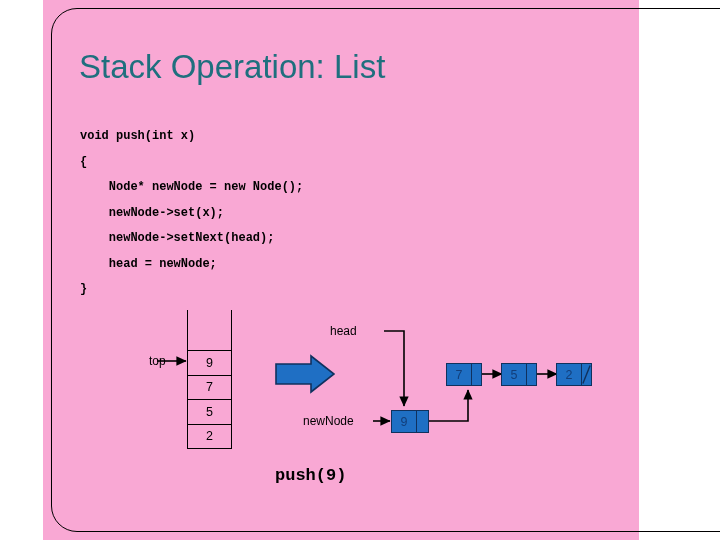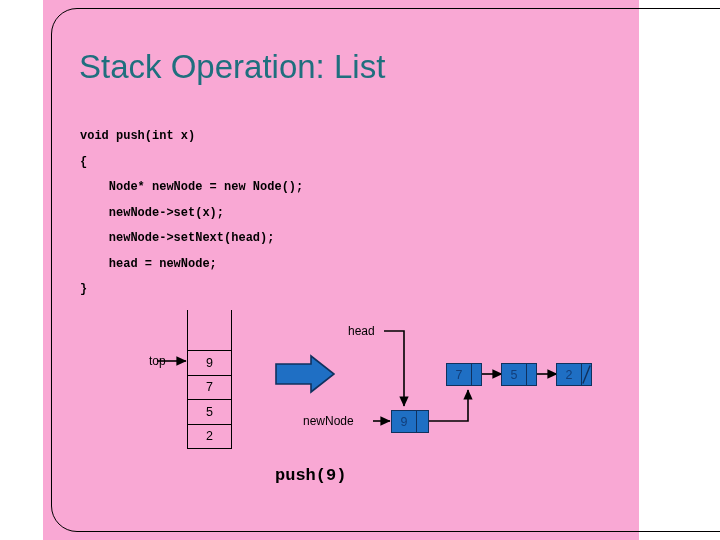--- a/index.html
+++ b/index.html
@@ -187,21 +187,21 @@
     <div class="lbl" style="left:106px;top:354px;">top</div>
 
     <div id="stack-table">
       <div class="stack-empty"></div>
       <div class="stack-cell" style="top:40px;">9</div>
       <div class="stack-cell" style="top:64.5px;">7</div>
       <div class="stack-cell" style="top:89px;">5</div>
       <div class="stack-cell" style="top:113.5px;">2</div>
     </div>
 
-    <div class="lbl" style="left:305px;top:324px;text-align:center;">head</div>
+    <div class="lbl" style="left:287px;top:324px;text-align:center;">head</div>
     <div class="lbl" style="left:260px;top:414px;">newNode</div>
 
     <div class="node" style="left:348px;top:410px;width:38px;">
       <div class="data">9</div>
       <div class="next"></div>
     </div>
 
     <div class="node" style="left:403px;top:363px;width:36px;">
       <div class="data">7</div>
       <div class="next"></div>

